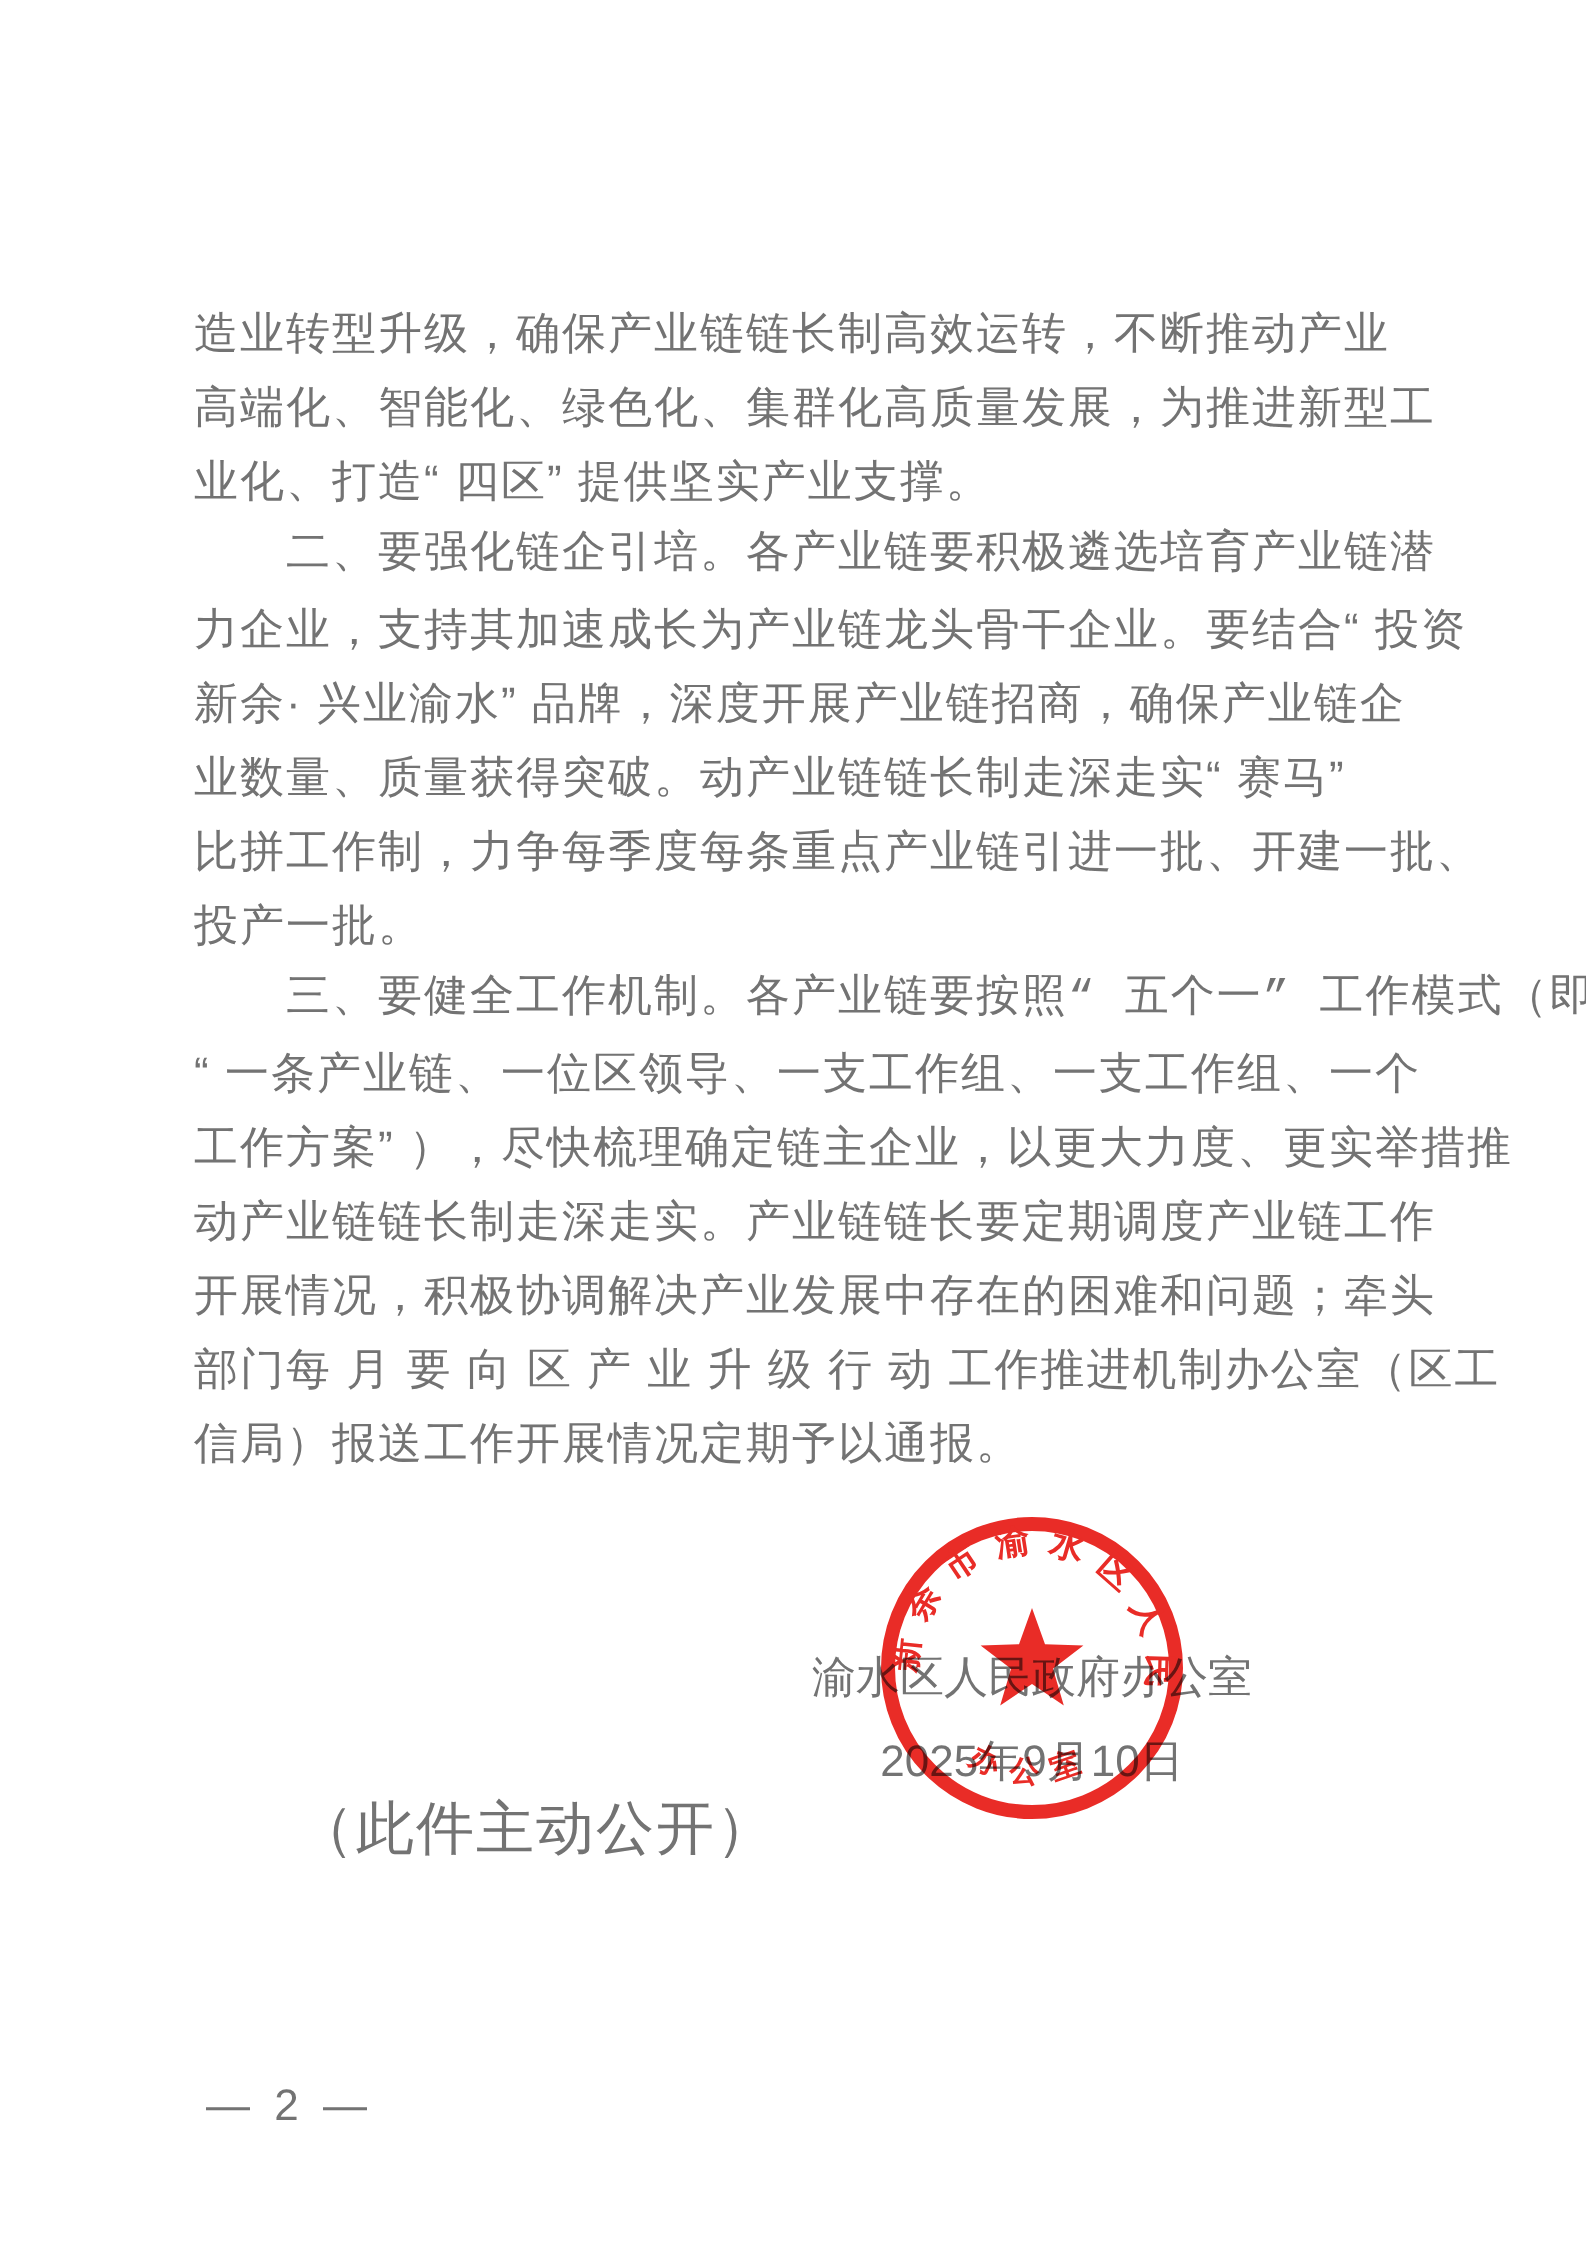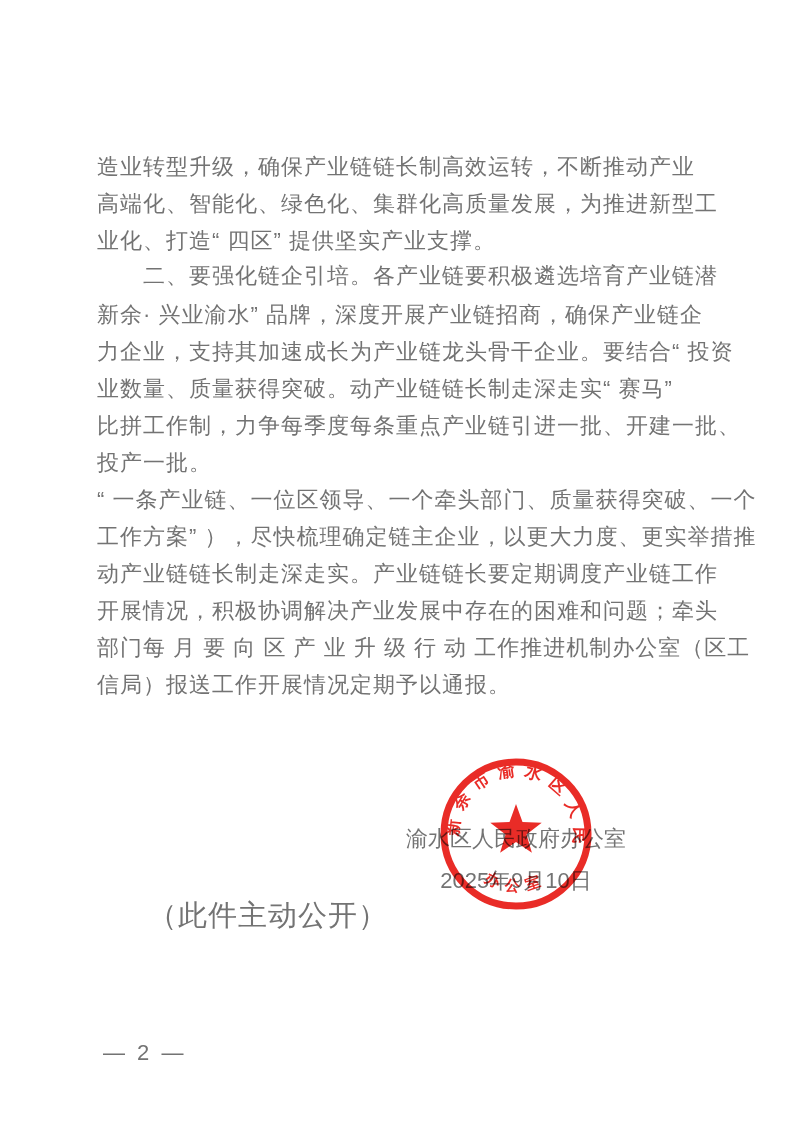--- a/index.html
+++ b/index.html
@@ -67,26 +67,27 @@
 </head>
 <body>
 
 <div class="page">
 
   <div class="doc-body">
       <div class="line">造业转型升级，确保产业链链长制高效运转，不断推动产业</div>
       <div class="line">高端化、智能化、绿色化、集群化高质量发展，为推进新型工</div>
       <div class="line">业化、打造“ 四区” 提供坚实产业支撑。</div>
       <div class="line indent">二、要强化链企引培。各产业链要积极遴选培育产业链潜</div>
+      <div class="line">力企业，支持其加速成长为产业链龙头骨干企业。要结合“ 投资</div>
       <div class="line">新余· 兴业渝水” 品牌，深度开展产业链招商，确保产业链企</div>
-      <div class="line">力企业，支持其加速成长为产业链龙头骨干企业。要结合“ 投资</div>
       <div class="line">业数量、质量获得突破。动产业链链长制走深走实“ 赛马”</div>
       <div class="line">比拼工作制，力争每季度每条重点产业链引进一批、开建一批、</div>
       <div class="line">投产一批。</div>
-      <div class="line">“ 一条产业链、一位区领导、一个牵头部门、质量获得突破、一个</div>
+      <div class="line indent">三、要健全工作机制。各产业链要按照“ 五个一” 工作模式（即</div>
+      <div class="line">“ 一条产业链、一位区领导、一支工作组、一支工作组、一个</div>
       <div class="line">工作方案” ），尽快梳理确定链主企业，以更大力度、更实举措推</div>
       <div class="line">动产业链链长制走深走实。产业链链长要定期调度产业链工作</div>
       <div class="line">开展情况，积极协调解决产业发展中存在的困难和问题；牵头</div>
       <div class="line">部门每 月 要 向 区 产 业 升 级 行 动 工作推进机制办公室（区工</div>
       <div class="line">信局）报送工作开展情况定期予以通报。</div>
     </div>
 
   <div class="signature-block">
     <div class="signature-office">渝水区人民政府办公室</div>
     <div class="signature-date">2025年9月10日</div>

